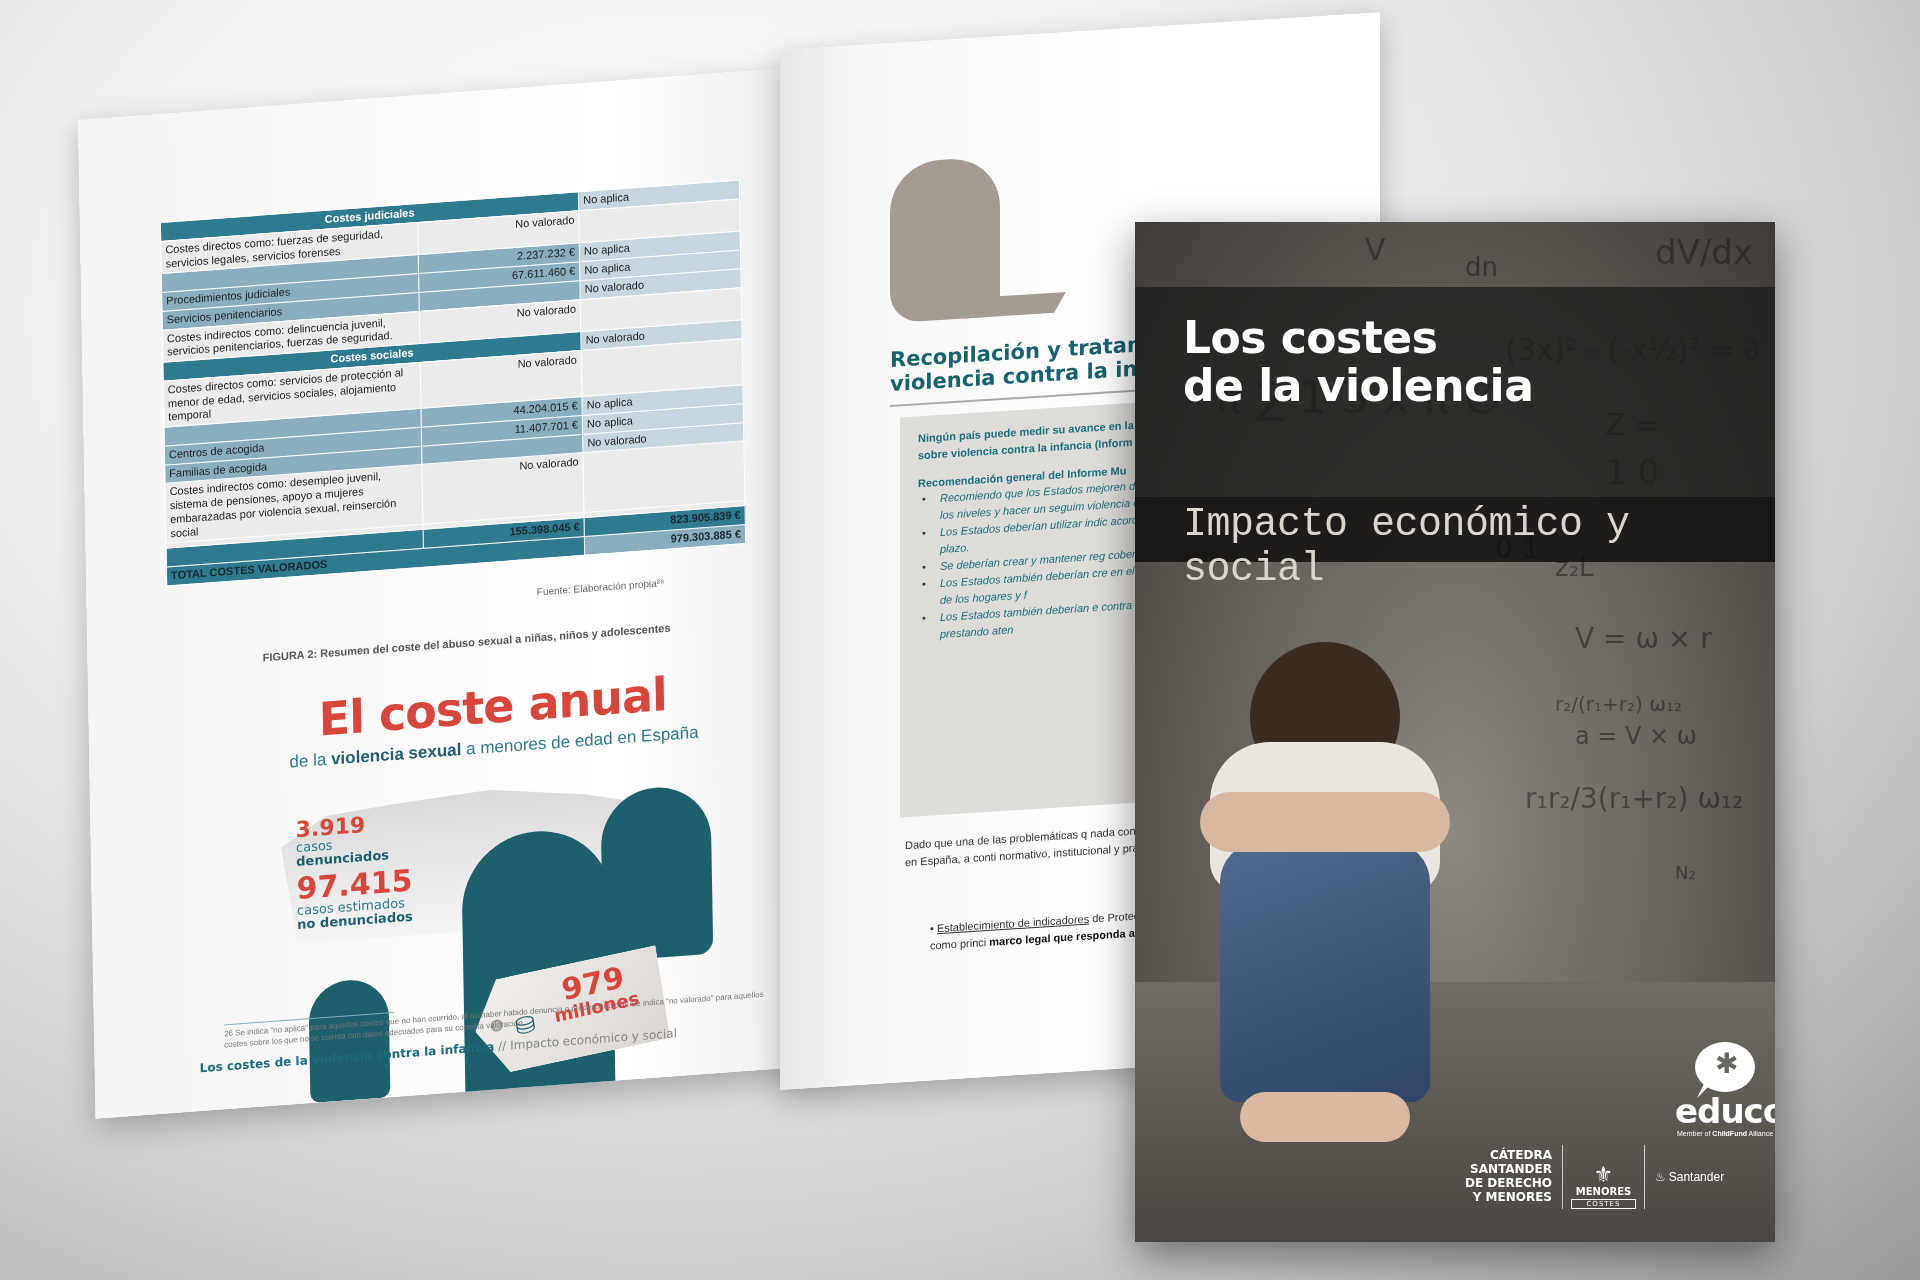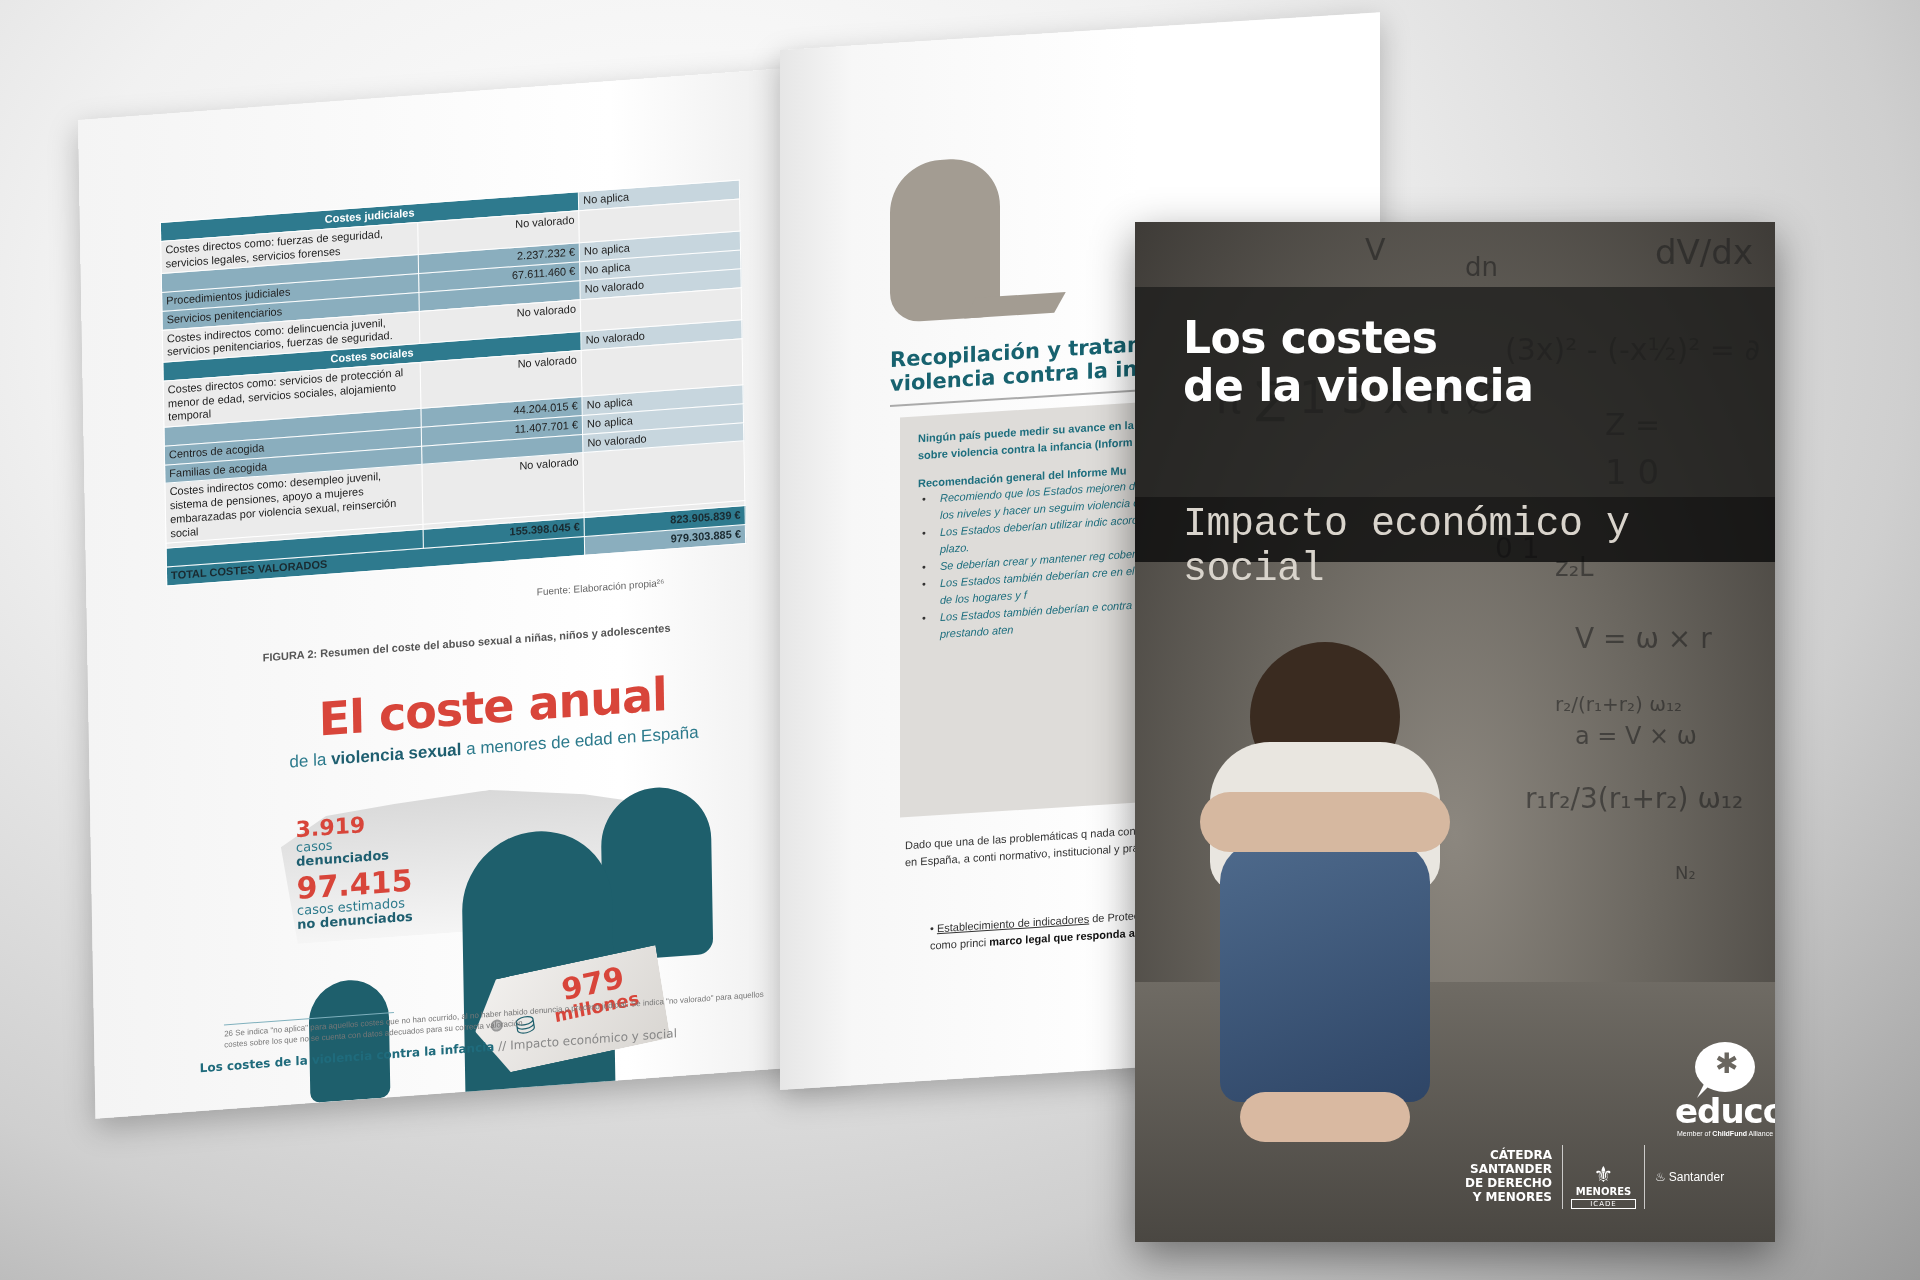--- a/index.html
+++ b/index.html
@@ -460,21 +460,21 @@
     <div class="partners">
       <div class="catedra">
         <span>CÁTEDRA</span>
         <span>SANTANDER</span>
         <span>DE DERECHO</span>
         <span>Y MENORES</span>
       </div>
       <div class="comillas">
         <span class="crest">⚜</span>
         <span class="name">MENORES</span>
-        <span class="icade">ICADE</span>
+        <span class="icade">COSTES</span>
       </div>
       <div class="santander">
         <span class="flame">♨</span>
         <span>Santander</span>
       </div>
     </div>
   </div>
 </div>
 
 </body></html>

